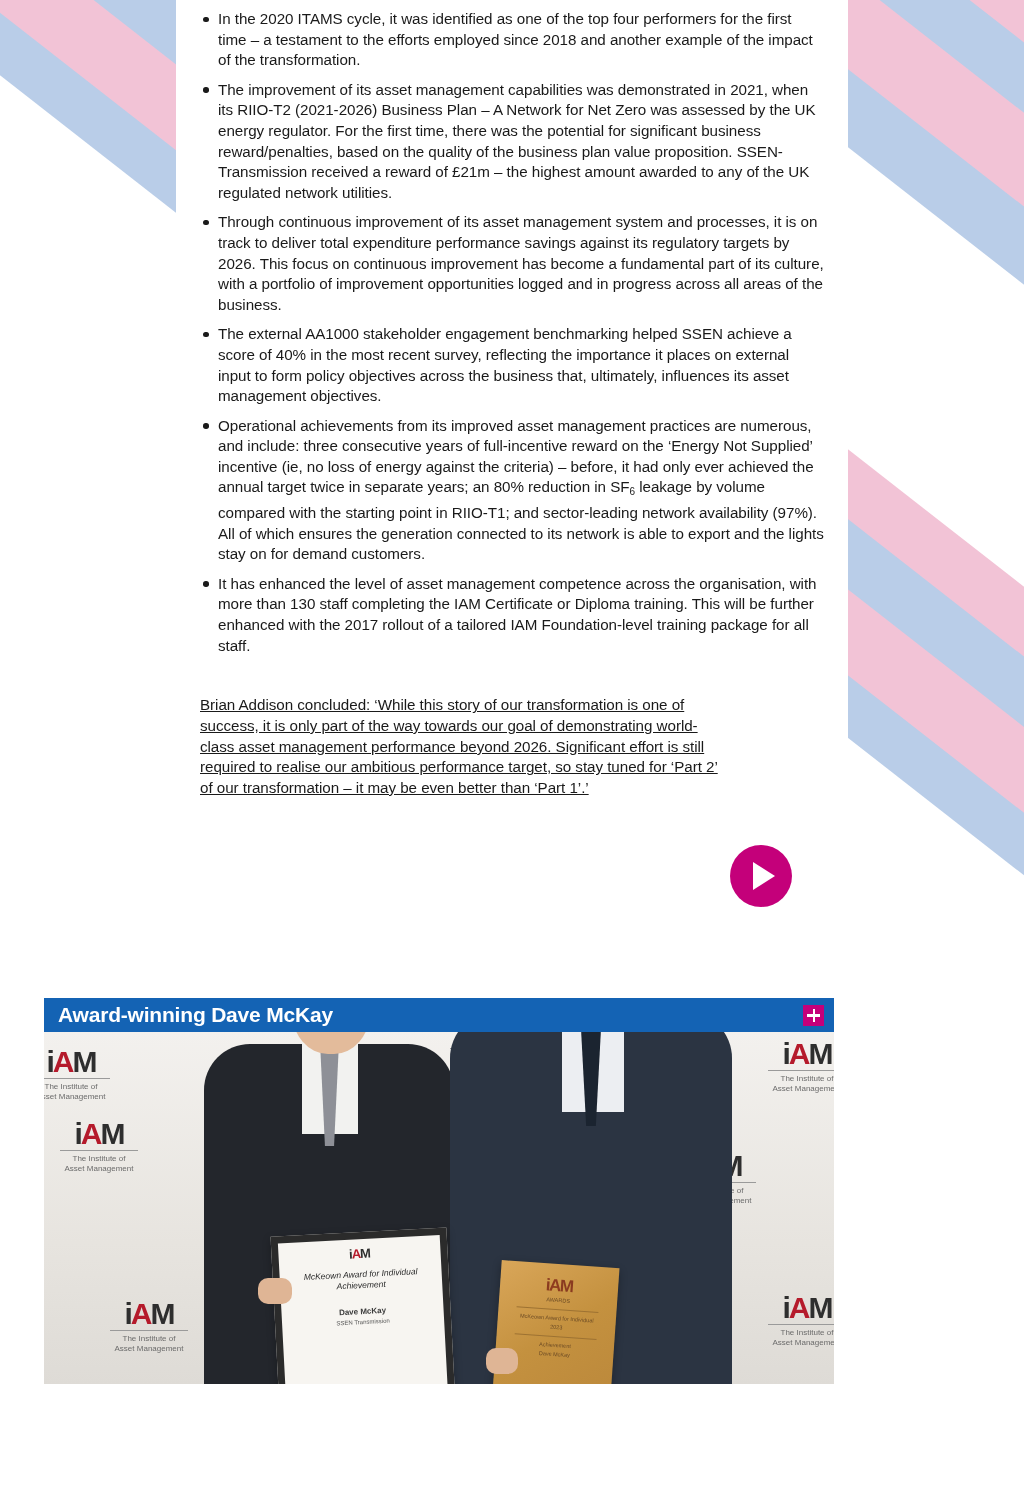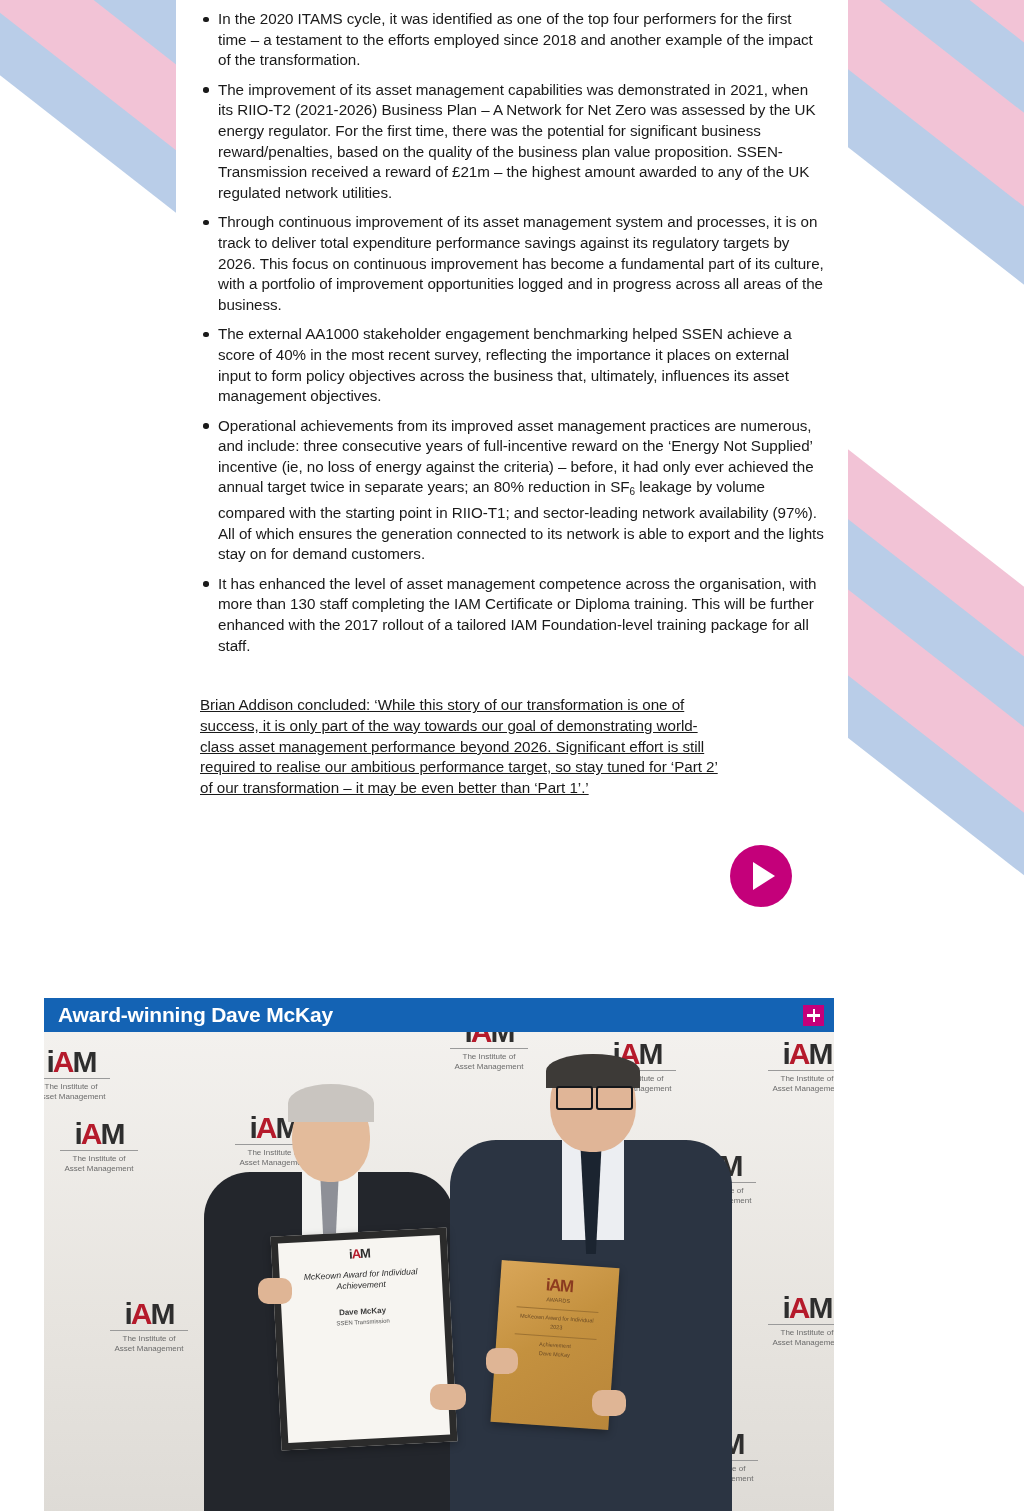--- a/index.html
+++ b/index.html
@@ -163,21 +163,21 @@
   .plus-btn::before, .plus-btn::after {
     content: "";
     position: absolute;
     background: #ffffff;
   }
   .plus-btn::before { left: 9.5px; top: 4px; width: 2.5px; height: 13px; }
   .plus-btn::after  { left: 4px; top: 9.5px; width: 13px; height: 2.5px; }
 
   .photo {
     position: relative;
-    height: 480px;
+    height: 352px;
     overflow: hidden;
     background: #e9e6e1;
     text-decoration: underline;
   }
 
   
   .backdrop {
     position: absolute;
     inset: 0;
     background: linear-gradient(180deg, #f3f1ee 0%, #e7e4df 60%, #dedbd6 100%);

